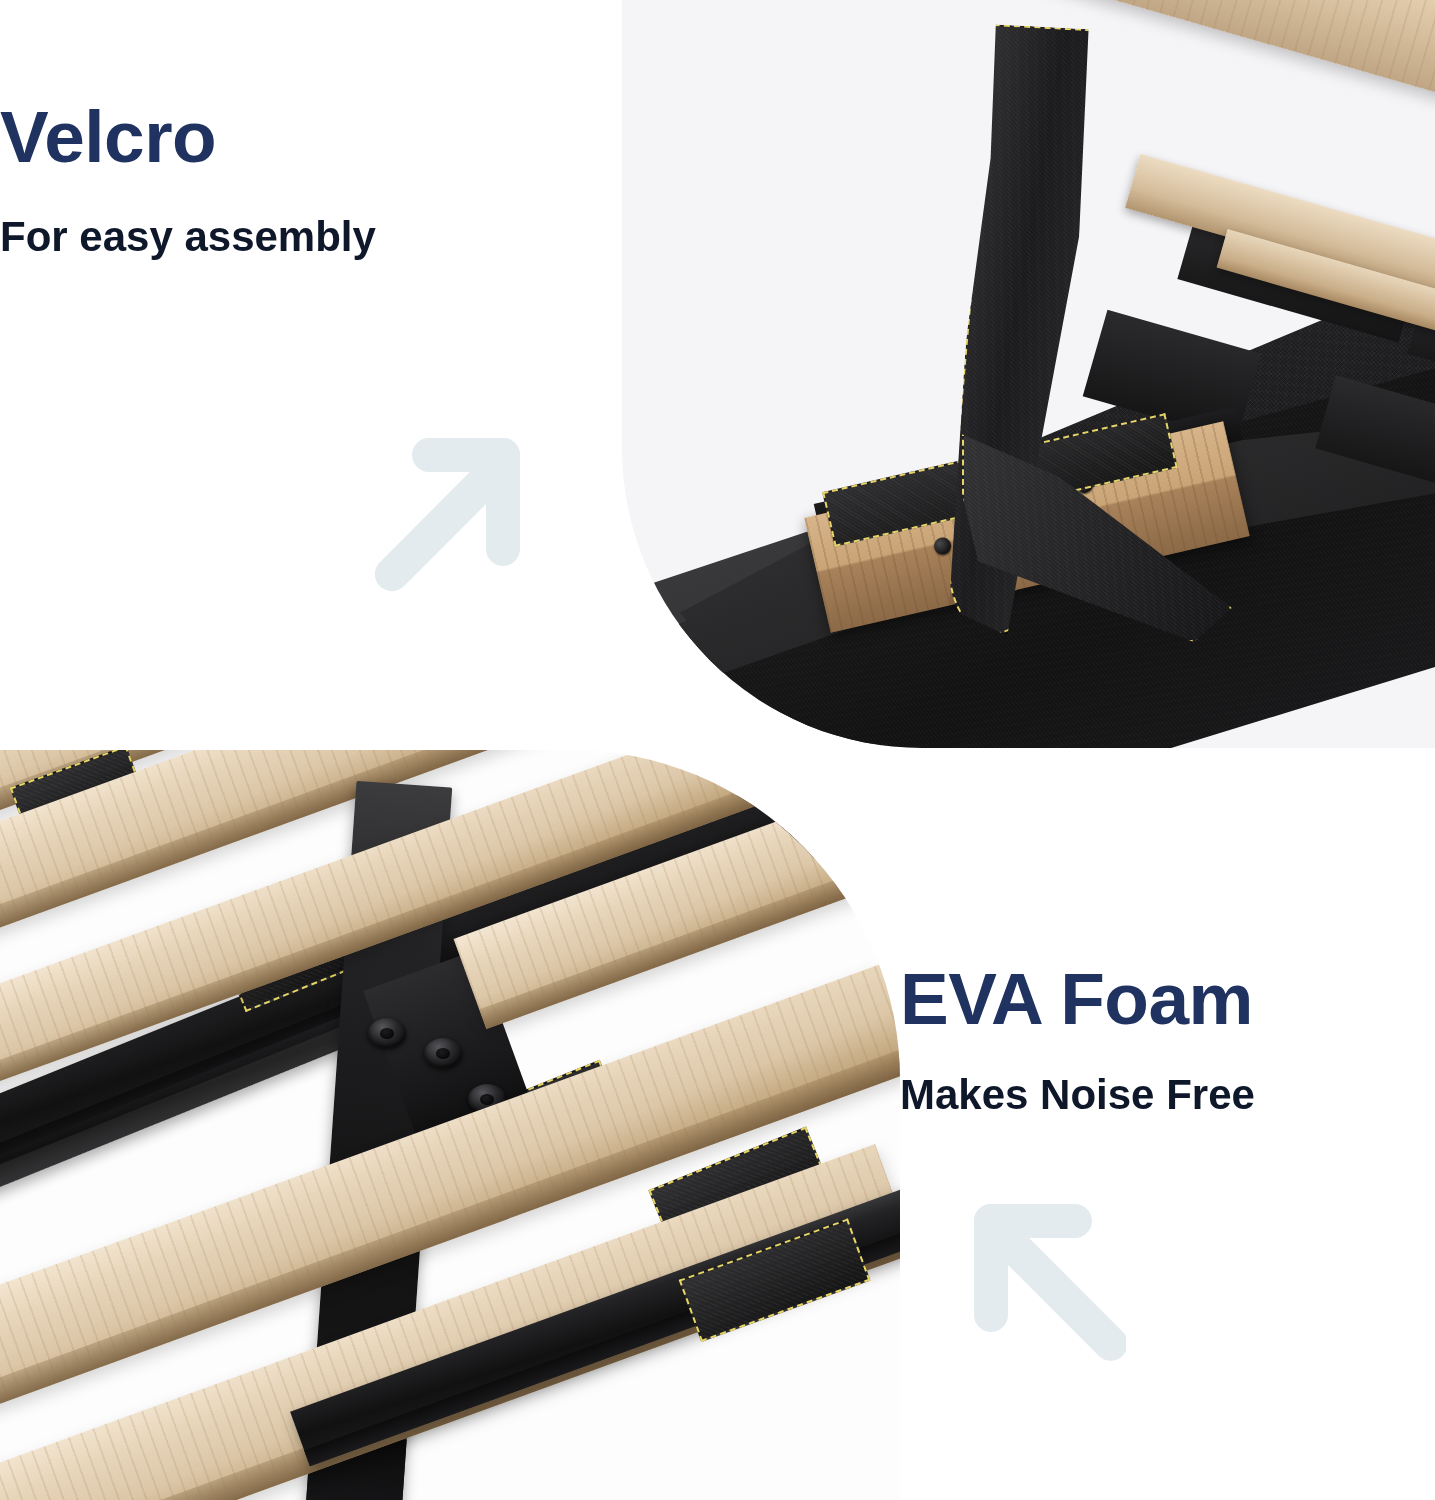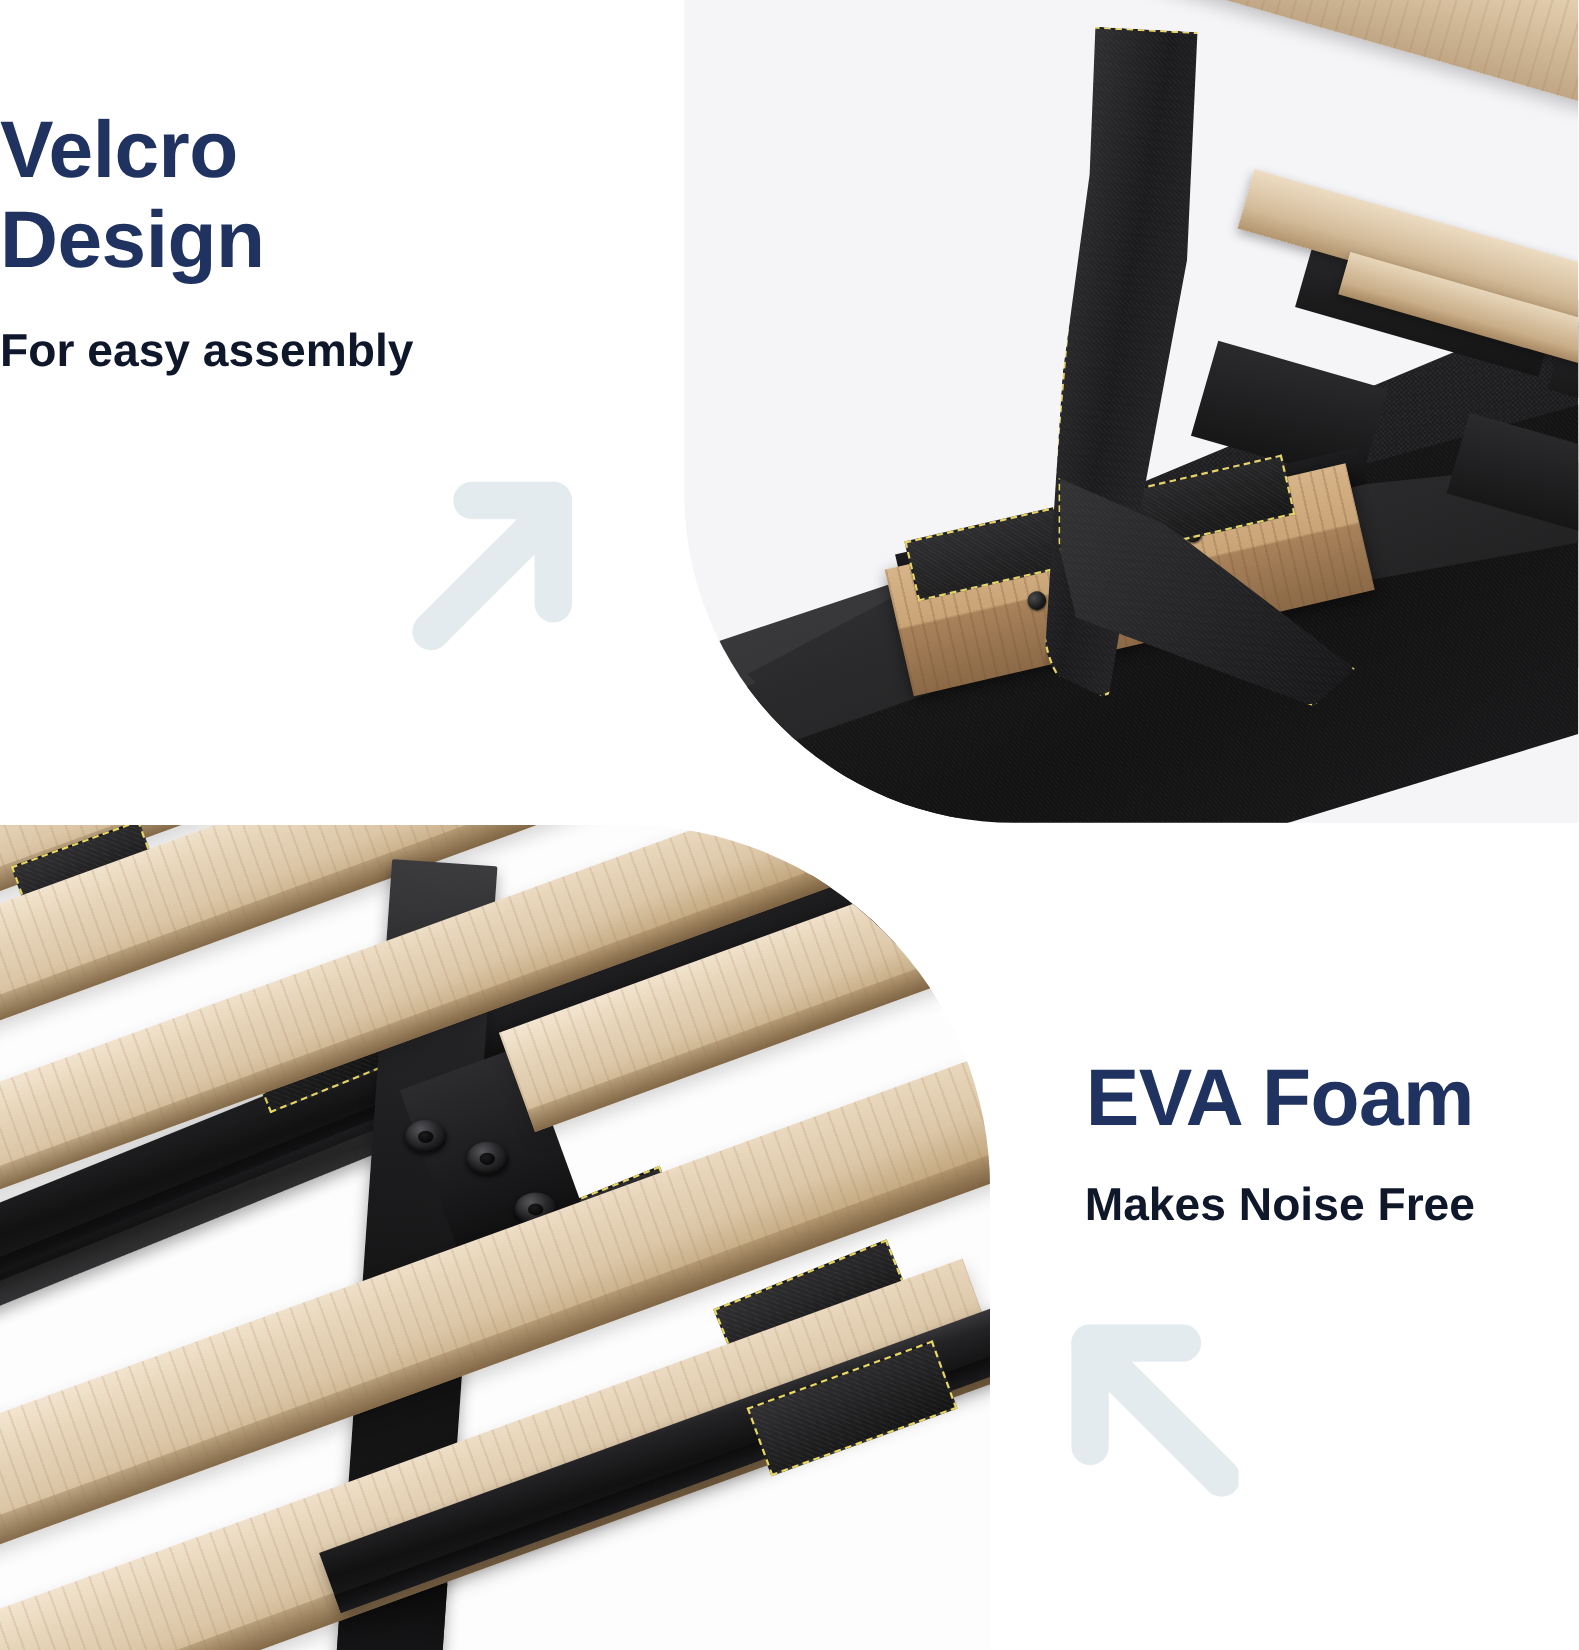--- a/index.html
+++ b/index.html
@@ -63,21 +63,21 @@
 
   .tl-block {
     position:absolute; left:0; top:96px; width:625px;
     text-align:left;
   }
   .tl-block .heading { font-size:73px; }
   .tl-block .subheading { font-size:42px; margin-top:34px; }
 
   .br-block {
     position:absolute; left:0; top:208px; width:535px;
-    text-align:center; padding-right:8px;
+    padding-right:8px;
   }
   .br-block .heading { font-size:73px; }
   .br-block .subheading { font-size:42px; margin-top:30px; }
 
   
   .arrow { position:absolute; }
   .arrow-ur { left:368px; top:432px; width:158px; height:172px; }
   .arrow-ul { left:958px; top:1198px; width:168px; height:172px; }
 
   
@@ -260,21 +260,20 @@
 <body>
 
 <div class="canvas">
 
   <div class="panel-top">
 
     <div class="top-text-area">
       <div class="tl-block">
         <div class="heading">
           <div>Velcro</div>
-          <div>Design</div>
         </div>
         <div class="subheading">For easy assembly</div>
       </div>
     </div>
 
     <svg class="arrow arrow-ur" viewBox="0 0 158 172">
       <g fill="#E4EBEF">
         <rect x="44" y="6" width="108" height="34" rx="17"></rect>
         <rect x="118" y="6" width="34" height="128" rx="17"></rect>
         <rect x="-16" y="70" width="190" height="34" rx="17" transform="rotate(-45 79 87)"></rect>

